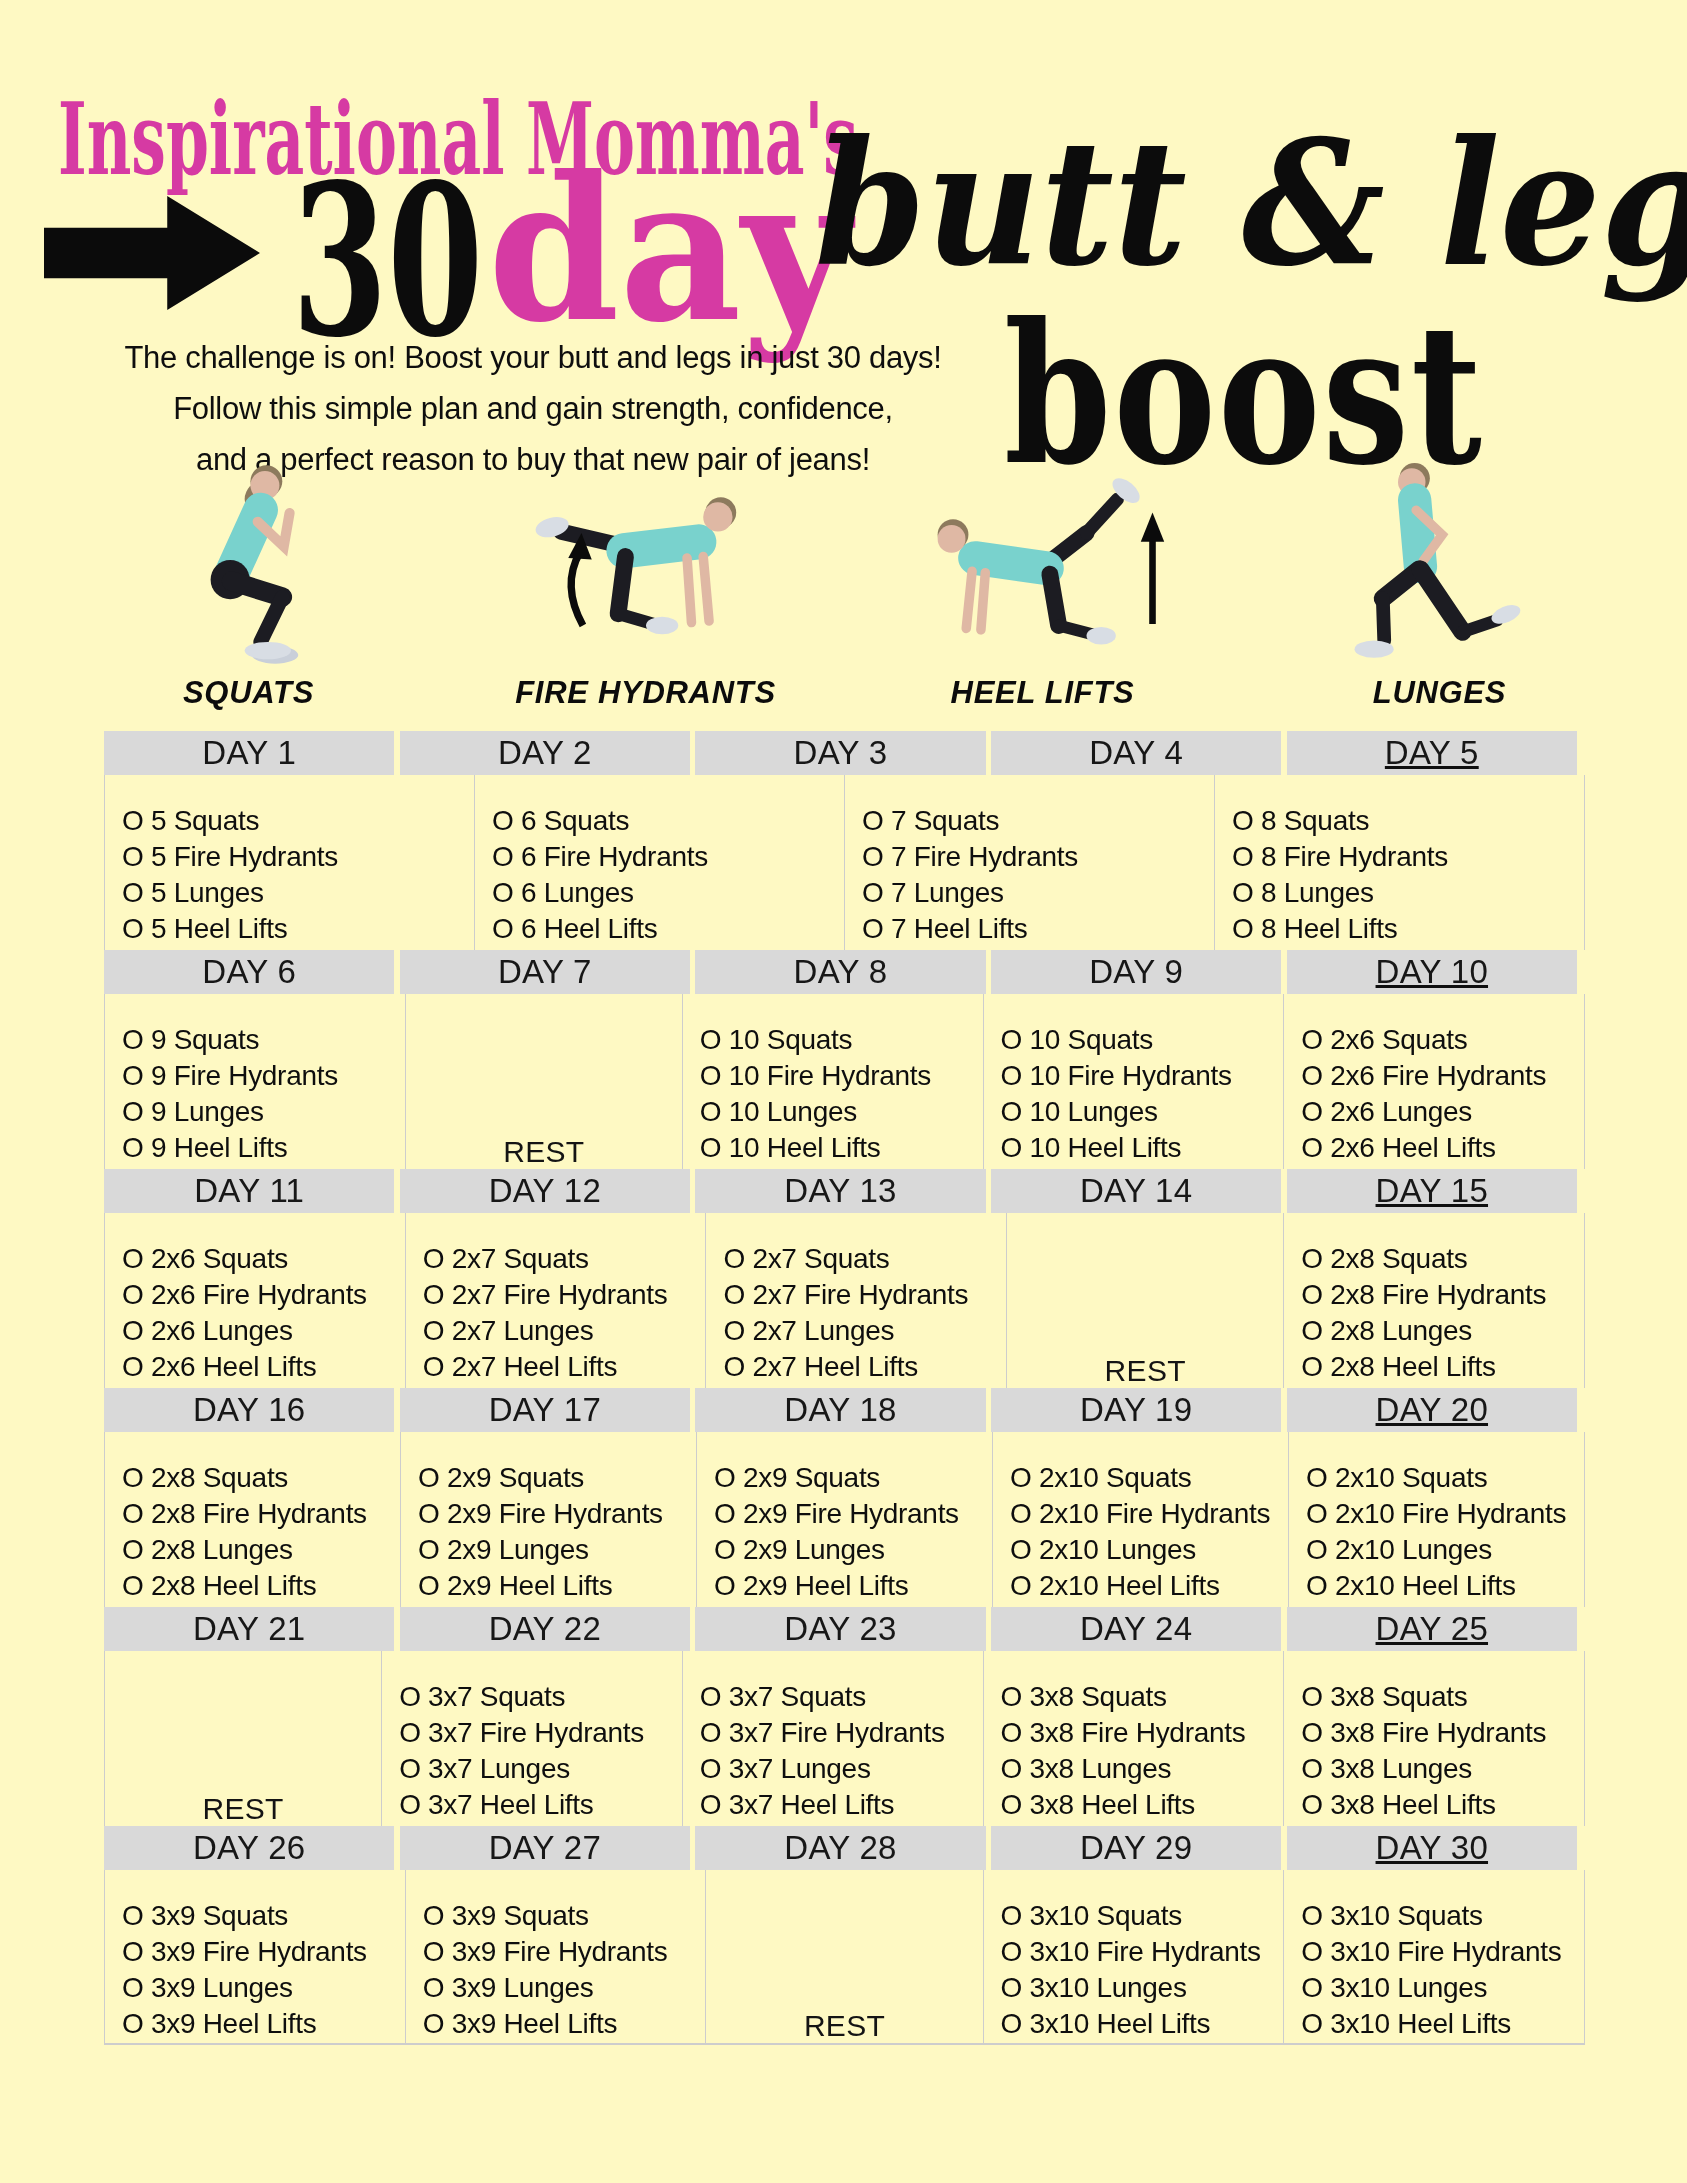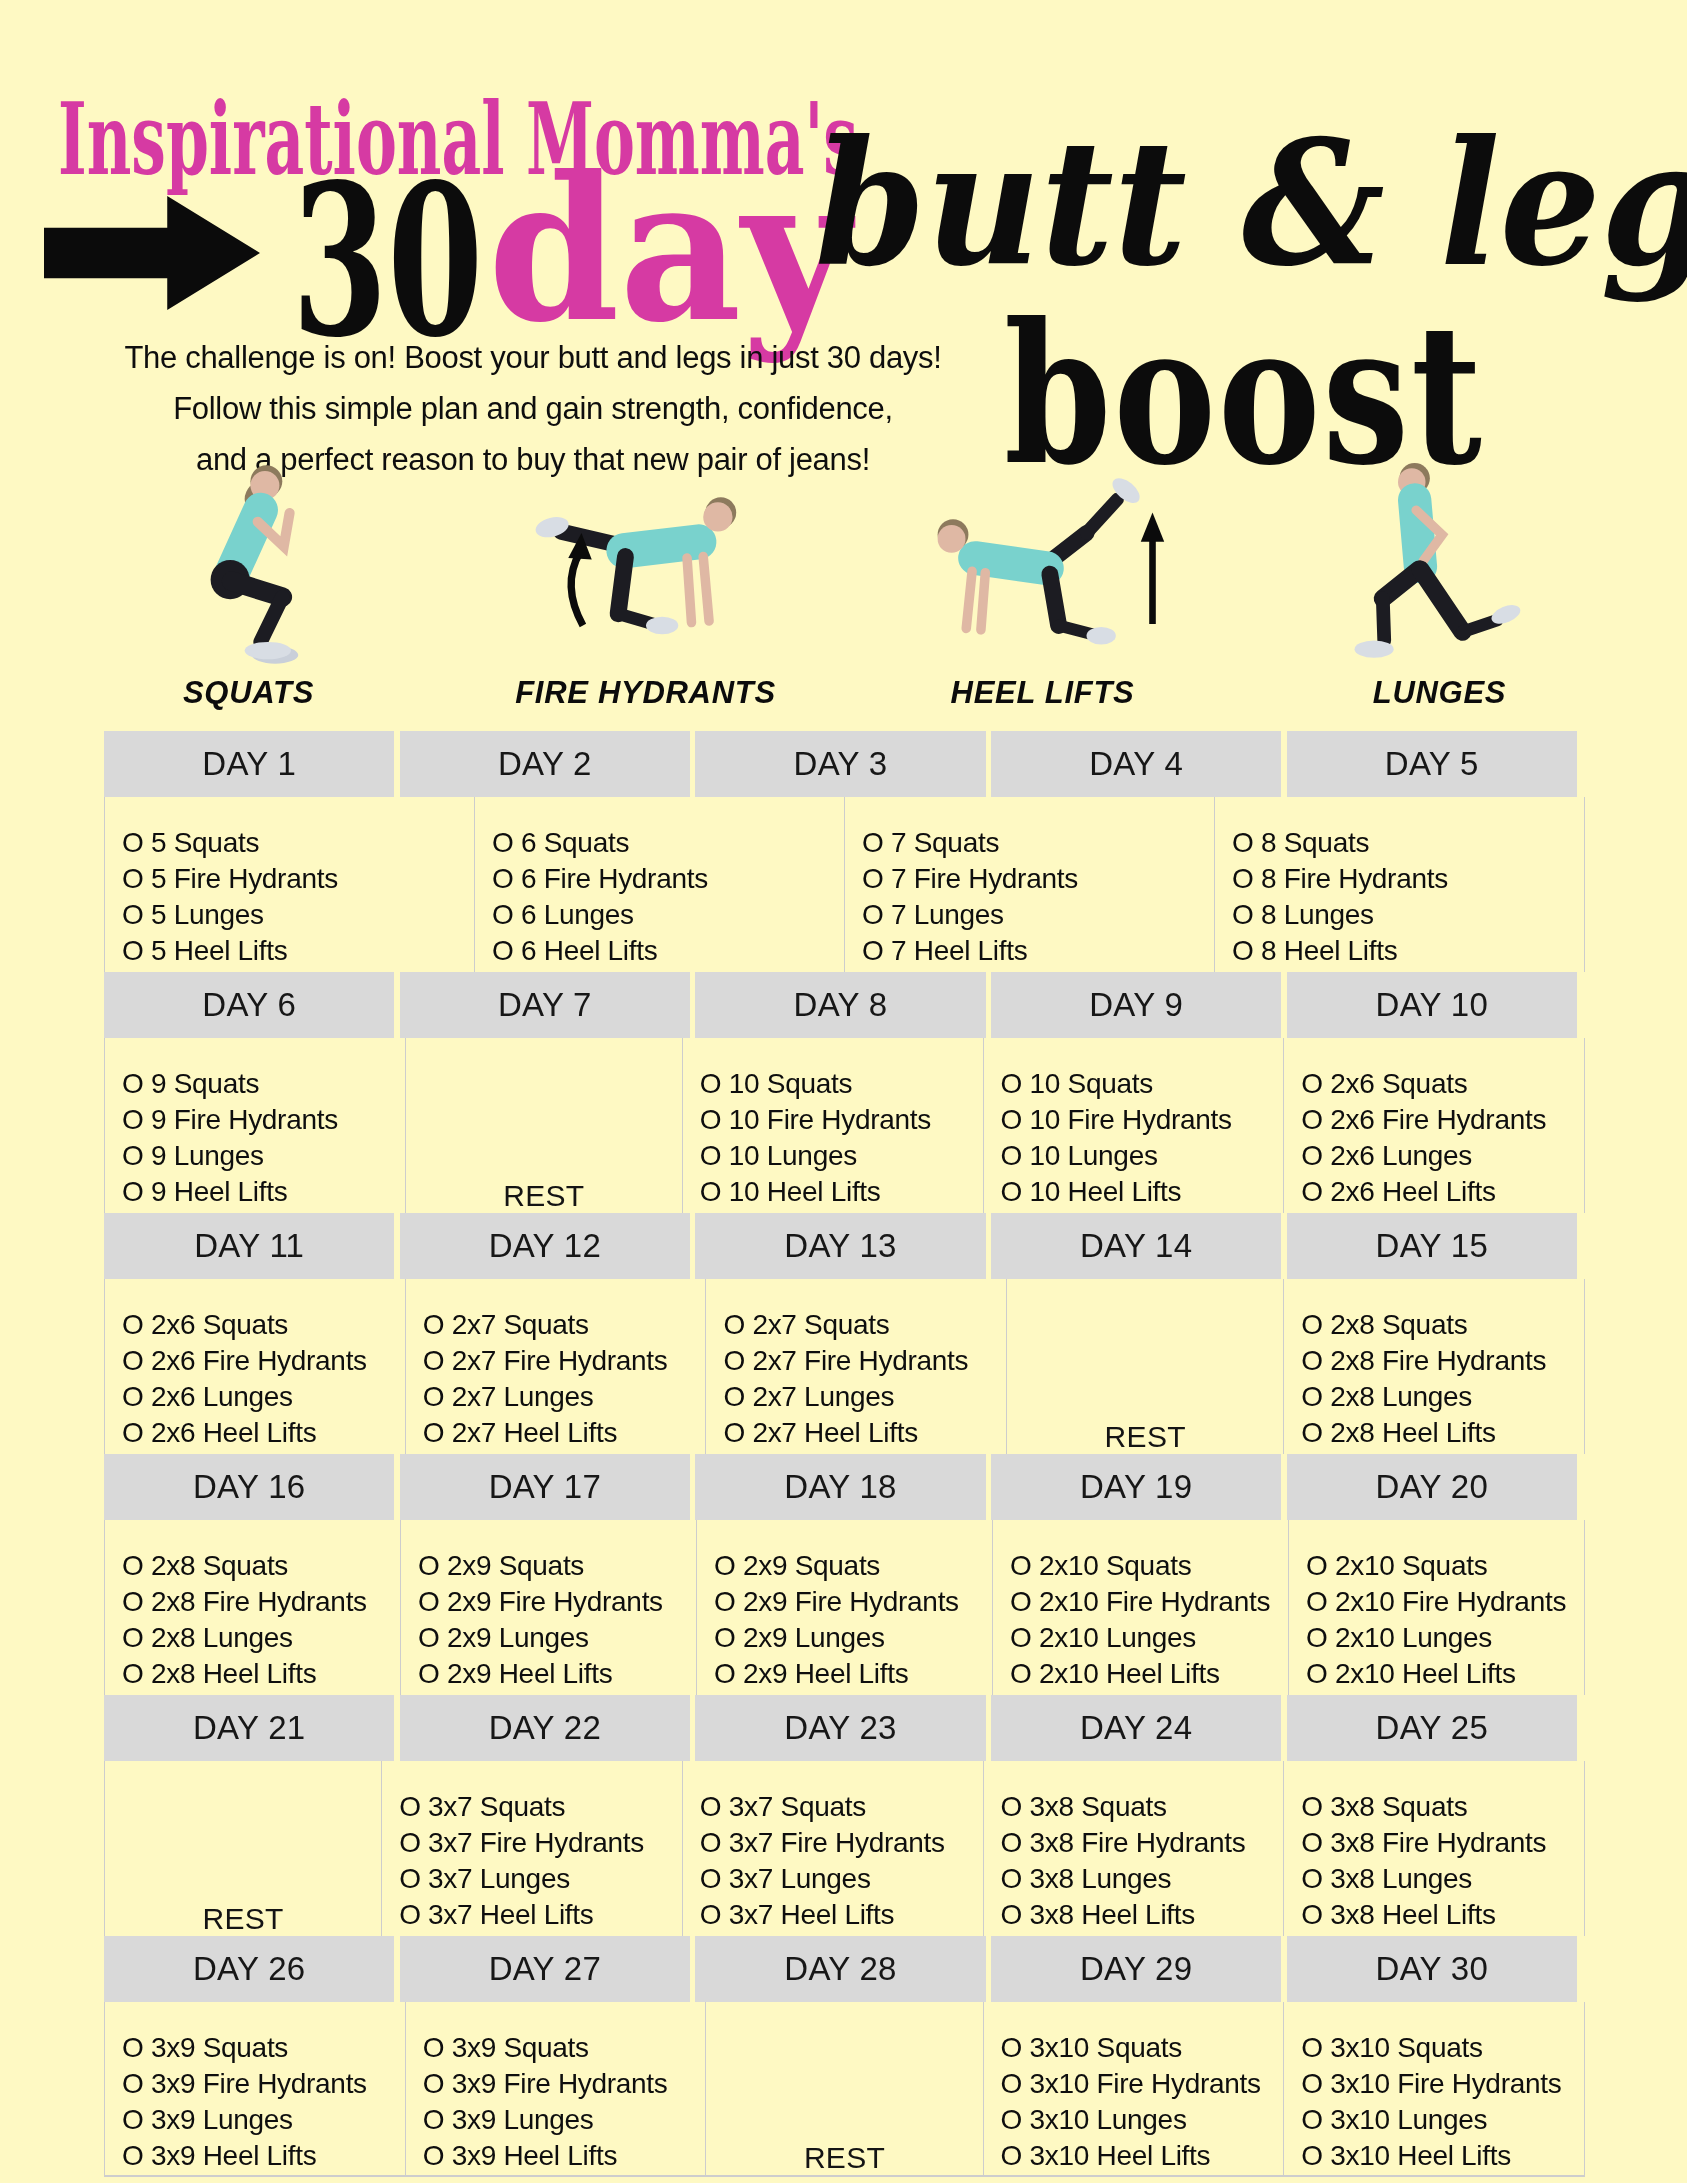--- a/index.html
+++ b/index.html
@@ -53,24 +53,24 @@
   .figures { position:absolute; left:50px; top:458px; width:1588px; display:flex; }
   .fig { flex:1; display:flex; flex-direction:column; align-items:center; justify-content:flex-end; }
   .fig svg { display:block; }
   .fig-label {
     margin-top:6.6px; font-weight:700; font-style:italic;
     font-size:31px; letter-spacing:0.7px; color:#0c0c0c; white-space:nowrap;
   }
 
   
   .challenge-table { position:absolute; left:104px; top:731px; width:1481px; }
-  .hrow { display:flex; height:66px; }
+  .hrow { display:flex; height:44px; }
   .hcell { flex:1; padding:0 2.6px; }
   .hcell:first-child { padding-left:0; }
-  .hcell:last-child { padding-right:8px; }
+  .hcell:last-child { padding-right:8px;text-decoration:underline; }
   .hfill {
     width:100%; height:100%; background:#d9d9d9;
     display:flex; align-items:center; justify-content:center;
     font-size:33px; color:#171717; letter-spacing:0.3px;
   }
   .crow { display:flex; height:175px; }
   .crow.last { border-bottom:2px solid #cdcdcd; }
   .ccell { flex:1; padding:28px 6.6px 0 17px; border-right:1.3px solid #cdcdcd; overflow:hidden; }
   .ccell:first-child { border-left:1.3px solid #cdcdcd; }
   .ccell.rest { display:flex; align-items:flex-end; justify-content:center; padding:0; }

